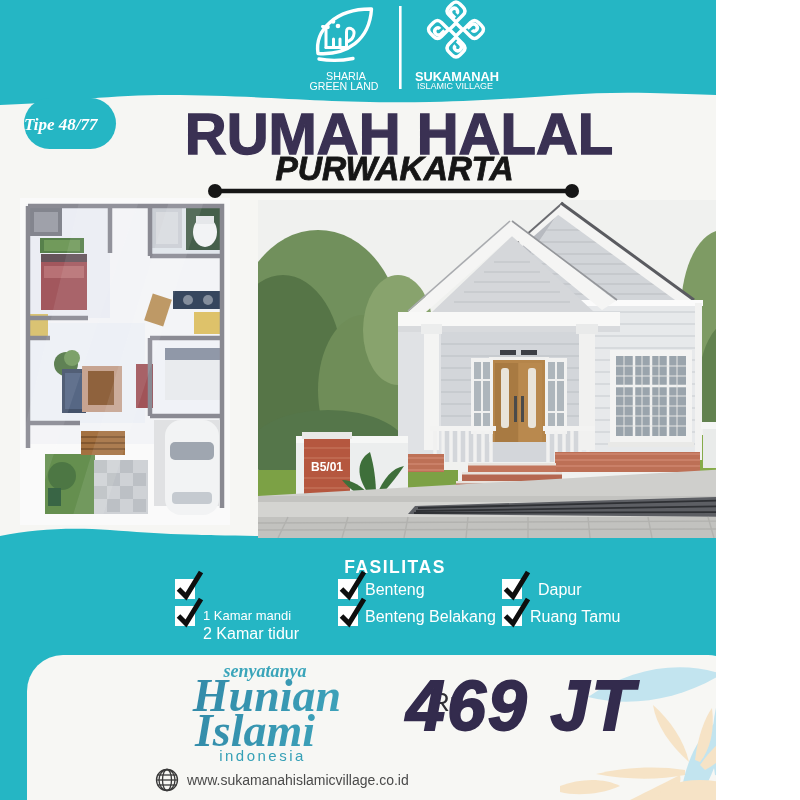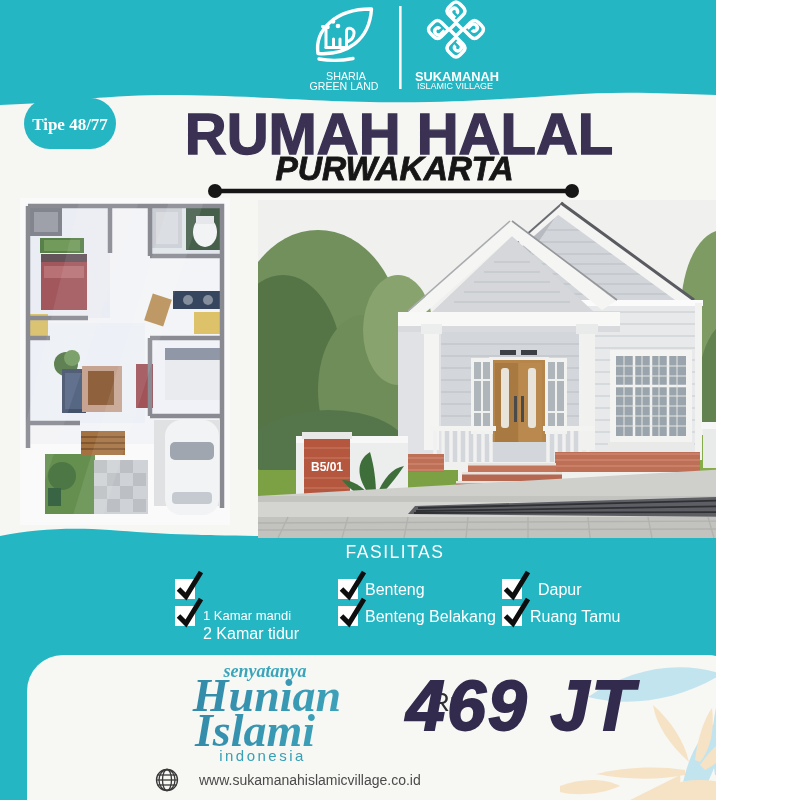--- a/index.html
+++ b/index.html
@@ -56,21 +56,21 @@
         <path d="M-1,-11.5 L-4.5,-15 Q-7,-18 -4,-20.5 Q-1,-22.5 1,-20 Q2.5,-17.5 0.5,-16"></path>
       </g>
       <path d="M0,-6.5 L6.5,0 L0,6.5 L-6.5,0 Z"></path>
     </g>
   </g>
   <text x="177" y="80.5" font-size="13" font-weight="bold" fill="#ffffff" text-anchor="middle" textLength="84" lengthAdjust="spacingAndGlyphs">SUKAMANAH</text>
   <text x="175" y="89" font-size="9" fill="#ffffff" text-anchor="middle" textLength="76" lengthAdjust="spacingAndGlyphs">ISLAMIC VILLAGE</text>
 </svg>
 
 <div class="abs" style="left:24px;top:98px;width:92px;height:51px;background:#25b6c4;border-radius:26px;"></div>
-<div class="abs" style="left:24px;top:115px;width:92px;text-align:center;font-family:'Liberation Serif',serif;font-weight:bold;font-size:17px;color:#fff;">Tipe 48/77</div>
+<div class="abs" style="left:24px;top:115px;width:92px;font-family:'Liberation Serif',serif;font-style:italic;font-weight:bold;font-size:17px;color:#fff;">Tipe 48/77</div>
 
 <div class="abs" style="left:0;top:100px;width:798px;text-align:center;font-size:58px;font-weight:bold;color:#3a3153;letter-spacing:0px;-webkit-text-stroke:1.3px #3a3153;">RUMAH HALAL</div>
 <div class="abs" style="left:0;top:150px;width:789px;text-align:center;font-size:33.5px;font-weight:bold;font-style:italic;color:#161616;-webkit-text-stroke:0.8px #161616;">PURWAKARTA</div>
 <svg class="abs" style="left:205px;top:183px" width="380" height="16" viewBox="0 0 380 16">
   <line x1="10" y1="8" x2="370" y2="8" stroke="#161616" stroke-width="4.5"></line>
   <circle cx="10" cy="8" r="7" fill="#161616"></circle>
   <circle cx="367" cy="8" r="7" fill="#161616"></circle>
 </svg>
 
 <svg class="abs" style="left:20px;top:198px" width="210" height="327" viewBox="0 0 210 327">
@@ -393,21 +393,21 @@
         <line x1="90" y1="317" x2="84" y2="338"></line>
     <line x1="150" y1="317" x2="146" y2="338"></line>
         <line x1="210" y1="317" x2="208" y2="338"></line>
     <line x1="270" y1="317" x2="270" y2="338"></line>
         <line x1="330" y1="317" x2="332" y2="338"></line>
     <line x1="390" y1="317" x2="394" y2="338"></line>
         <line x1="450" y1="317" x2="456" y2="338"></line>
   </g>
 </svg>
 
-<div class="abs" style="left:0;top:542px;width:790px;text-align:center;font-size:17.5px;font-weight:normal;letter-spacing:1.5px;color:#ffffff;">FASILITAS</div>
+<div class="abs" style="left:0;top:557px;width:790px;text-align:center;font-size:17.5px;font-weight:bold;letter-spacing:1.5px;color:#ffffff;">FASILITAS</div>
 
 <svg class="abs" style="left:0;top:560px" width="800" height="80" viewBox="0 0 800 80">
   <g fill="#ffffff">
     <rect x="175" y="19" width="20" height="20"></rect>
     <rect x="338" y="19" width="20" height="20"></rect>
     <rect x="502" y="19" width="20" height="20"></rect>
     <rect x="175" y="46" width="20" height="20"></rect>
     <rect x="338" y="46" width="20" height="20"></rect>
     <rect x="502" y="46" width="20" height="20"></rect>
   </g>
@@ -459,15 +459,15 @@
 <svg class="abs" style="left:155px;top:768px" width="24" height="24" viewBox="0 0 24 24">
   <g stroke="#3a3a3a" stroke-width="1.3" fill="none">
     <circle cx="12" cy="12" r="10.5"></circle>
     <ellipse cx="12" cy="12" rx="4.5" ry="10.5"></ellipse>
     <ellipse cx="12" cy="12" rx="8" ry="10.5"></ellipse>
     <line x1="1.5" y1="12" x2="22.5" y2="12"></line>
     <line x1="2.5" y1="7" x2="21.5" y2="7"></line>
     <line x1="2.5" y1="17" x2="21.5" y2="17"></line>
   </g>
 </svg>
-<div class="abs" style="left:187px;top:772px;font-size:14px;color:#4a4a4a;margin-left:12px;">www.sukamanahislamicvillage.co.id</div>
+<div class="abs" style="left:187px;top:772px;font-size:14px;color:#4a4a4a;">www.sukamanahislamicvillage.co.id</div>
 
 </div>
 
 </body></html>

